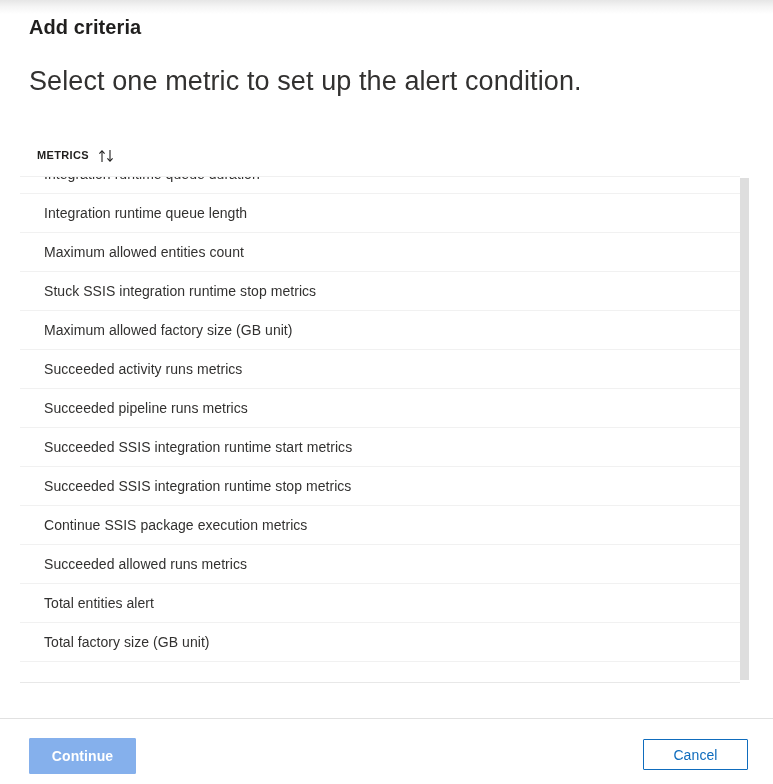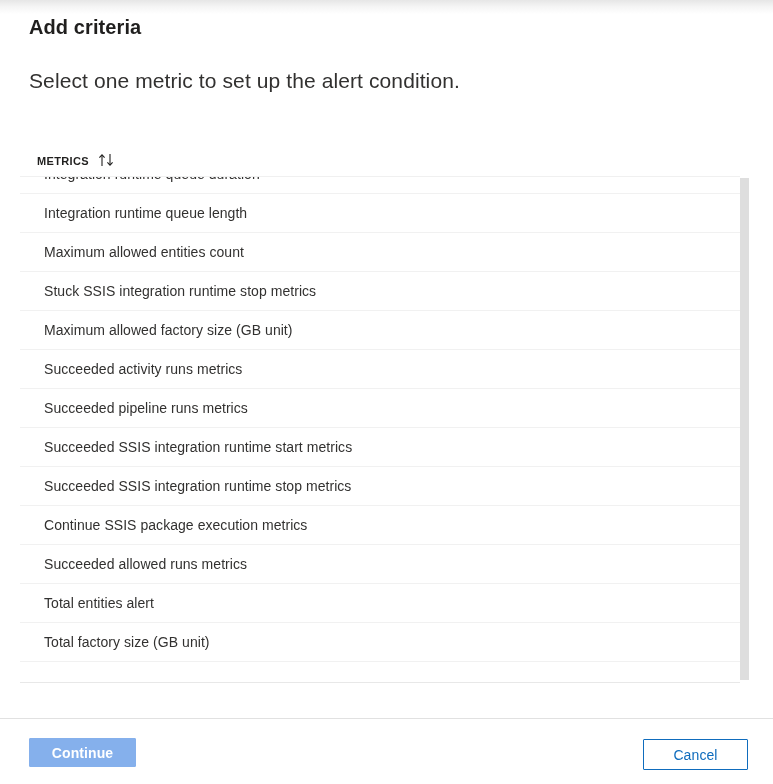--- a/index.html
+++ b/index.html
@@ -42,34 +42,34 @@
     font-weight: 600;
     letter-spacing: 0.1px;
     color: #201f1e;
     line-height: 26px;
   }
 
   .page-subtitle {
     position: absolute;
     left: 29px;
     top: 66px;
-    font-size: 21px;
+    font-size: 27px;
     font-weight: 300;
     color: #323130;
     line-height: 30px;
     letter-spacing: 0.1px;
   }
 
   
   .col-header {
     position: absolute;
     left: 37px;
     top: 149px;
     display: flex;
-    align-items: flex-end;
+    align-items: flex-start;
     gap: 9px;
     height: 18px;
   }
   .col-header-label {
     font-size: 11px;
     font-weight: 700;
     letter-spacing: 0.35px;
     color: #201f1e;
     text-transform: uppercase;
   }
@@ -154,21 +154,21 @@
     display: flex;
     align-items: center;
     justify-content: center;
     cursor: pointer;
     border-radius: 1px;
   }
   .btn-primary-disabled {
     left: 29px;
     top: 738px;
     width: 107px;
-    height: 29px;
+    height: 36px;
     background: #85b0ec;
     color: #ffffff;
     border: 1px solid #85b0ec;
     font-weight: 600;
     cursor: default;
   }
   .btn-secondary {
     left: 643px;
     top: 739px;
     width: 105px;

